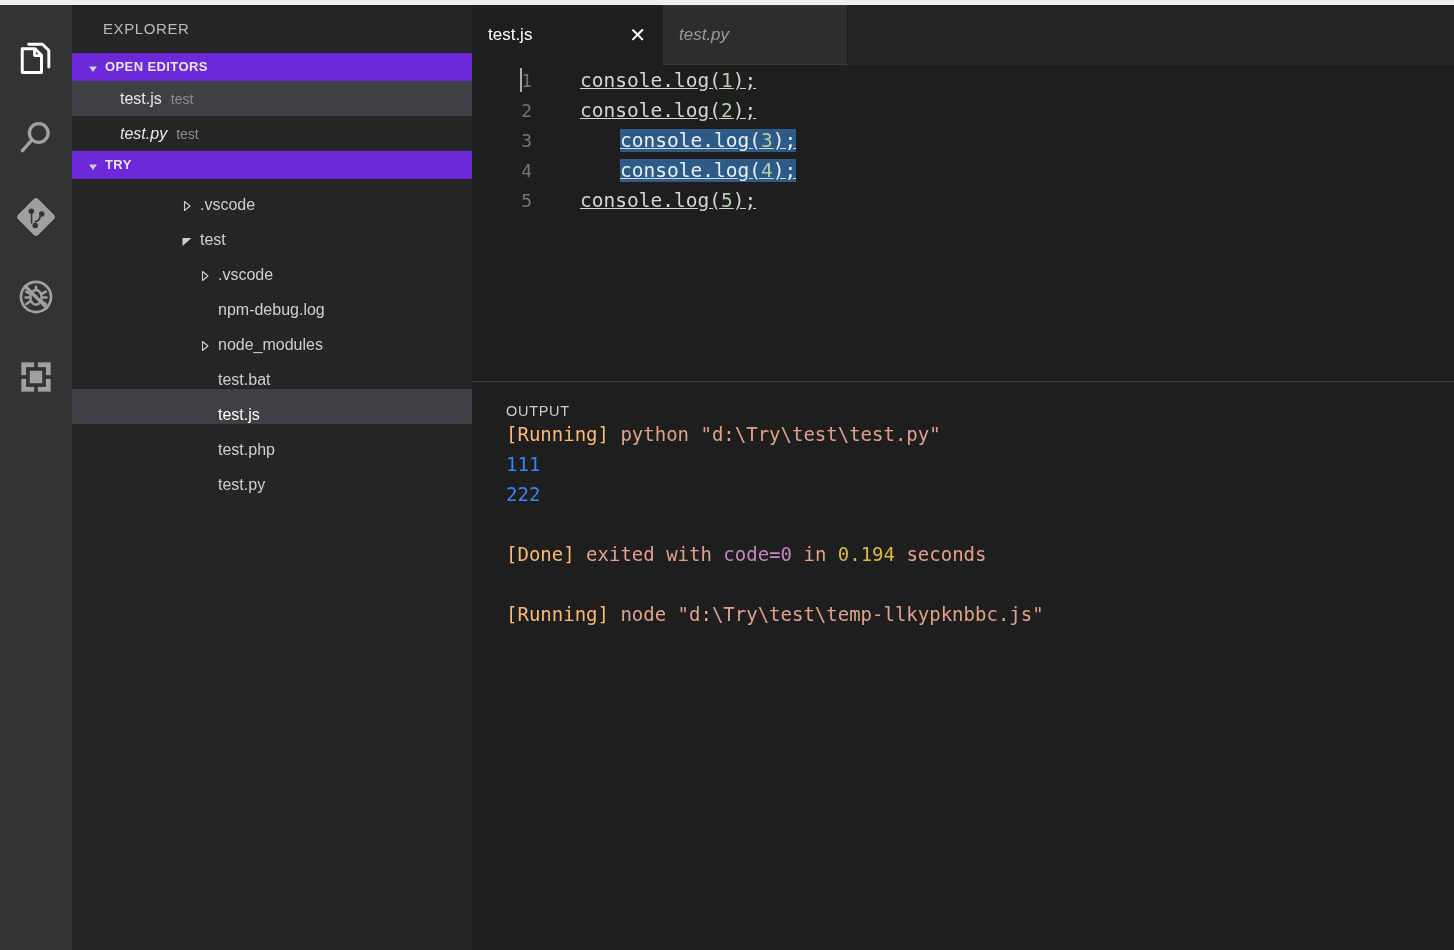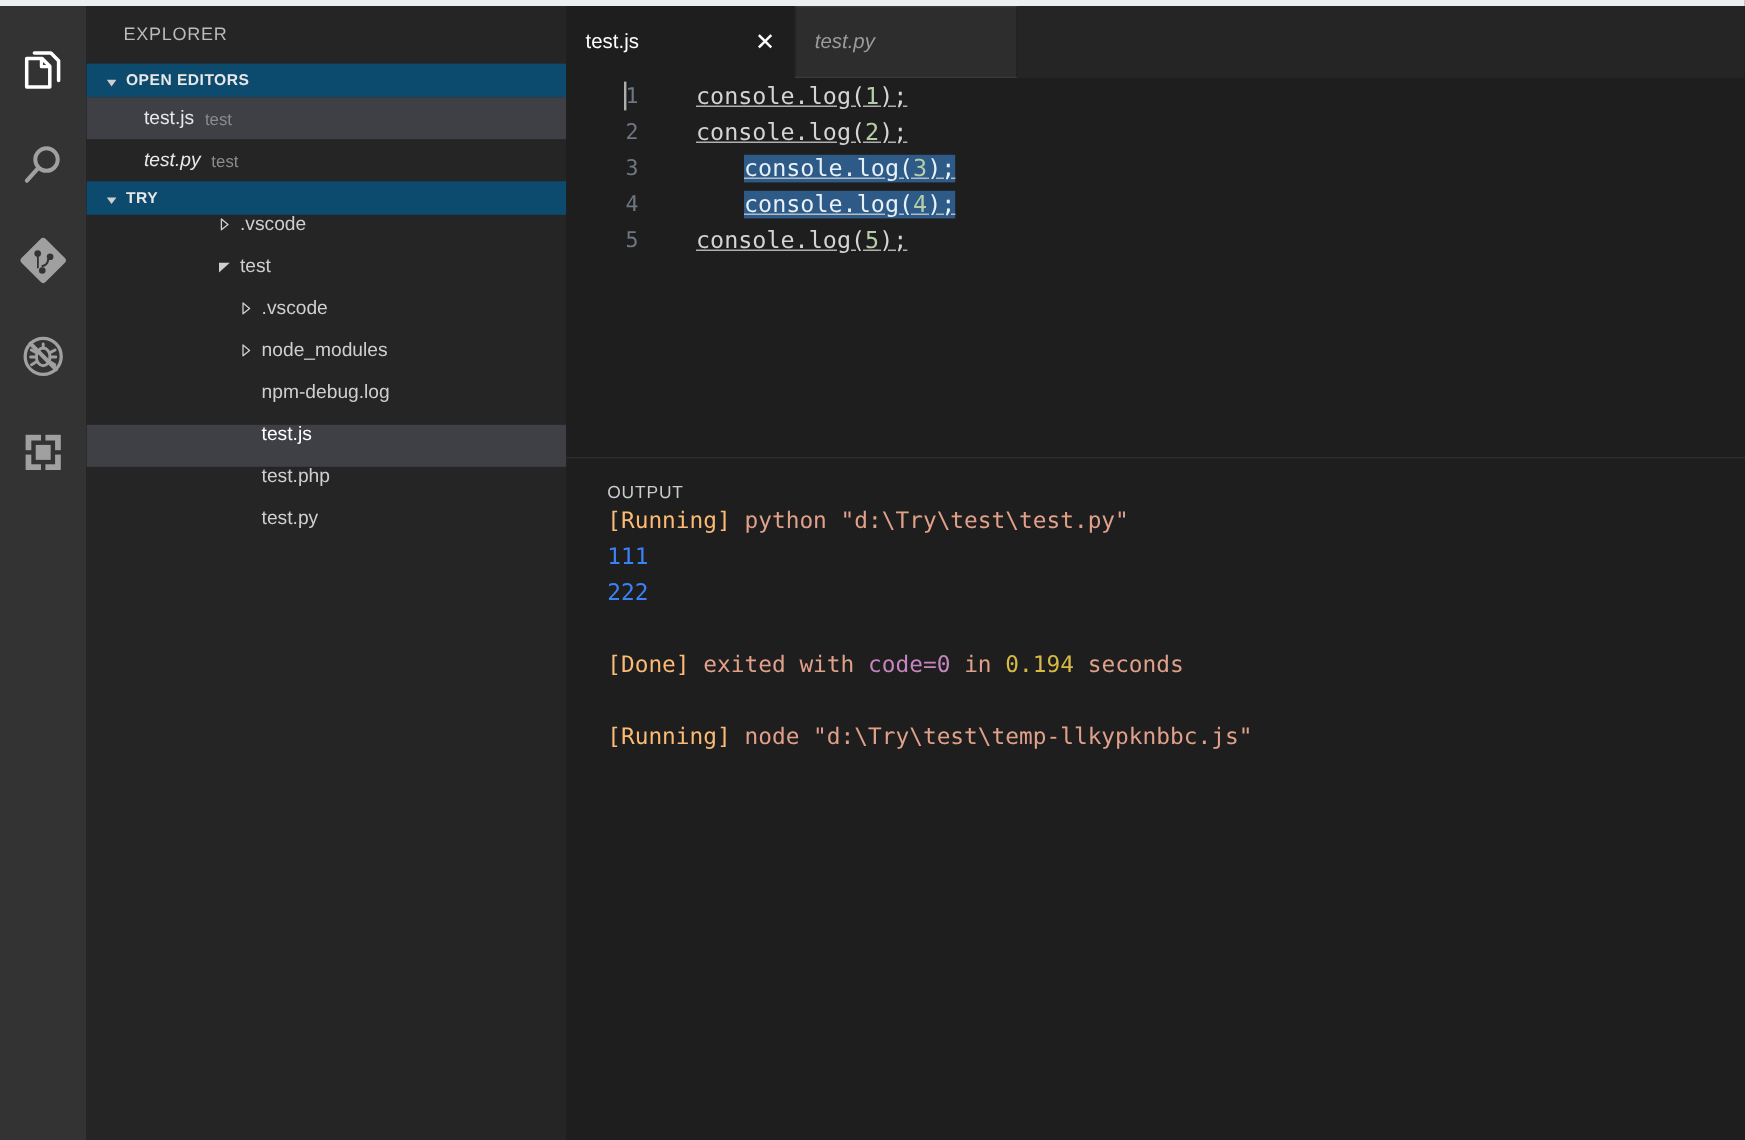--- a/index.html
+++ b/index.html
@@ -36,41 +36,41 @@
   .sidebar{
     width:400px;flex:0 0 400px;background:#252526;
     display:flex;flex-direction:column;overflow:hidden;position:relative;
   }
   .sidebar-title{
     height:48px;line-height:48px;padding-left:31px;
     font-size:15px;color:#bbbbbb;letter-spacing:.6px;
     font-family:"Liberation Sans", sans-serif;
   }
   .section-header{
-    height:28px;line-height:28px;background:#0c4a6e;
+    height:28px;line-height:28px;background:#6d28d9;
     display:flex;align-items:center;padding-left:13px;
     font-size:13px;font-weight:bold;color:#e7e7e7;letter-spacing:.4px;
     cursor:pointer;
   }
   .twisty{
     width:16px;height:16px;display:inline-block;margin-right:4px;
     position:relative;flex:0 0 16px;
   }
 
   .oe-row{
     height:35px;display:flex;align-items:center;
     padding-left:48px;cursor:pointer;font-size:16px;color:#cccccc;
   }
   .oe-row.selected{background:#3f3f46;}
   .oe-name{color:#e8e8e8;}
   .oe-name.preview{font-style:italic;}
   .oe-desc{color:#8c8c8c;font-size:14px;margin-left:9px;}
 
   .tree-row{
-    height:35px;display:flex;align-items:flex-start;cursor:pointer;
+    height:35px;display:flex;align-items:flex-end;cursor:pointer;
     font-size:16px;color:#cfcfcf;
   }
   .tree-row.selected{background:#3f3f46;color:#ffffff;}
   .tree-arrow{width:16px;height:16px;flex:0 0 16px;margin-right:5px;position:relative;}
   .tree-label{white-space:nowrap;}
 
   
   .main{flex:1 1 auto;display:flex;flex-direction:column;min-width:0;background:#1e1e1e;}
 
   .tabbar{height:60px;flex:0 0 60px;background:#252526;display:flex;align-items:stretch;}
@@ -261,33 +261,36 @@
 
       <div class="tree-row" style="padding-left:125px">
         <span class="tree-arrow">
           <svg width="16" height="16" viewBox="0 0 16 16">
               <path d="M5.5 3.5v9l5.5-4.5z" fill="none" stroke="#cfcfcf" stroke-width="1.1" stroke-linejoin="round"></path>
             </svg>
         </span>
         <span class="tree-label">.vscode</span>
       </div>
 
+      <div class="tree-row" style="padding-left:146px">
+        <span class="tree-label">npm-debug.log</span>
+      </div>
+
       <div class="tree-row" style="padding-left:125px">
         <span class="tree-arrow">
           <svg width="16" height="16" viewBox="0 0 16 16">
               <path d="M5.5 3.5v9l5.5-4.5z" fill="none" stroke="#cfcfcf" stroke-width="1.1" stroke-linejoin="round"></path>
             </svg>
         </span>
         <span class="tree-label">node_modules</span>
       </div>
 
       <div class="tree-row" style="padding-left:146px">
-        <span class="tree-label">npm-debug.log</span>
-      </div>
-
+        <span class="tree-label">test.bat</span>
+      </div>
 
       <div class="tree-row selected" style="padding-left:146px">
         <span class="tree-label">test.js</span>
       </div>
 
       <div class="tree-row" style="padding-left:146px">
         <span class="tree-label">test.php</span>
       </div>
 
       <div class="tree-row" style="padding-left:146px">

